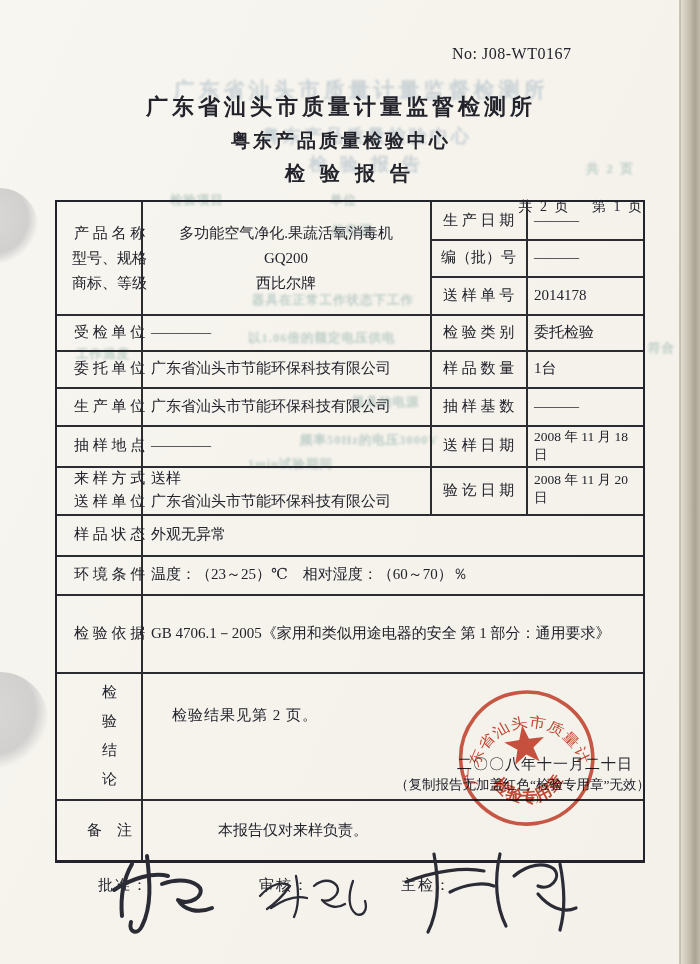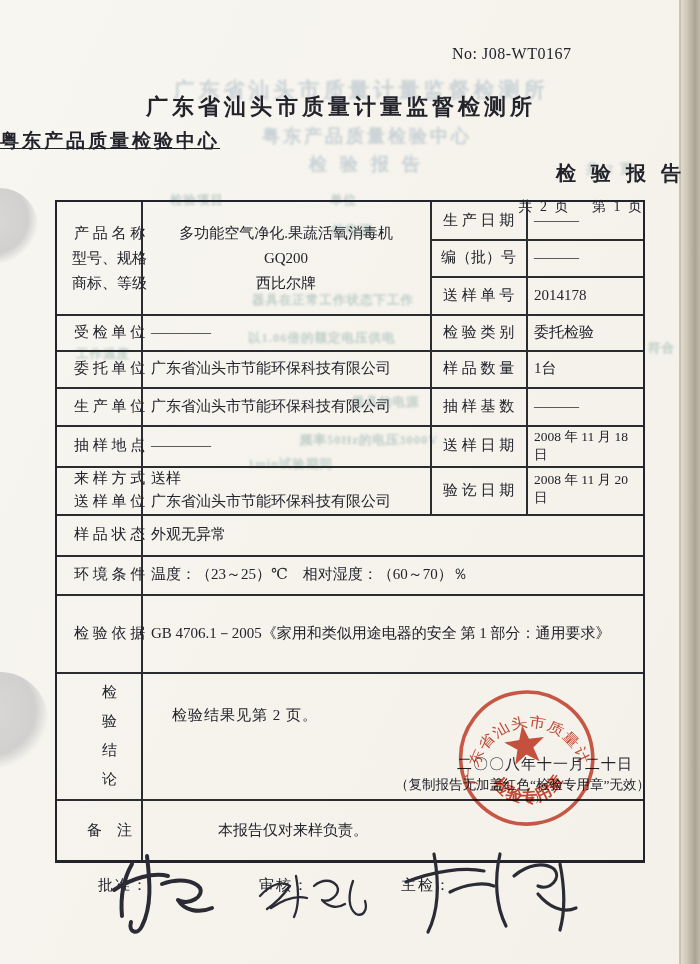--- a/index.html
+++ b/index.html
@@ -20,23 +20,23 @@
   .page-edge-line{position:absolute;right:19px;top:0;width:2px;height:964px;background:#b9b2a3;opacity:.7;}
   .hole{position:absolute;border-radius:50%;
     background:radial-gradient(circle at 40% 40%, #dad8d6 0%, #d2d0cf 55%, rgba(210,208,206,0) 72%);}
   .hole1{left:-38px;top:188px;width:76px;height:76px;}
   .hole2{left:-48px;top:672px;width:96px;height:96px;}
 
   
   .doc-no{position:absolute;left:452px;top:45px;font-size:16px;letter-spacing:.5px;}
   .org-title{position:absolute;left:0;width:682px;top:92px;text-align:center;
     font-size:22px;font-weight:bold;letter-spacing:4px;}
-  .center-title{position:absolute;left:0;width:682px;top:128px;
-    font-size:19px;font-weight:bold;letter-spacing:3px;text-decoration:underline;}
-  .report-title{position:absolute;left:14px;width:682px;top:160px;text-align:right;
+  .center-title{position:absolute;left:0;width:682px;top:128px;text-align:center;
+    font-size:19px;font-weight:bold;letter-spacing:3px;}
+  .report-title{position:absolute;left:14px;width:682px;top:160px;text-align:center;
     font-size:20px;font-weight:bold;letter-spacing:15px;}
   .page-info{position:absolute;right:56px;top:198px;font-size:14px;letter-spacing:2px;}
 
   
   .ghost{position:absolute;color:rgba(110,152,148,.40);filter:blur(1.1px);font-weight:600;pointer-events:none;}
   .ghost-blue{color:rgba(122,150,172,.36);}
   .g-org{left:20px;width:682px;top:76px;text-align:center;font-size:21px;letter-spacing:4px;}
   .g-center{left:26px;width:682px;top:124px;text-align:center;font-size:18px;letter-spacing:3px;}
   .g-report{left:30px;width:682px;top:152px;text-align:center;font-size:18px;letter-spacing:13px;}
   .g-page{left:586px;top:160px;font-size:13px;letter-spacing:2px;}

